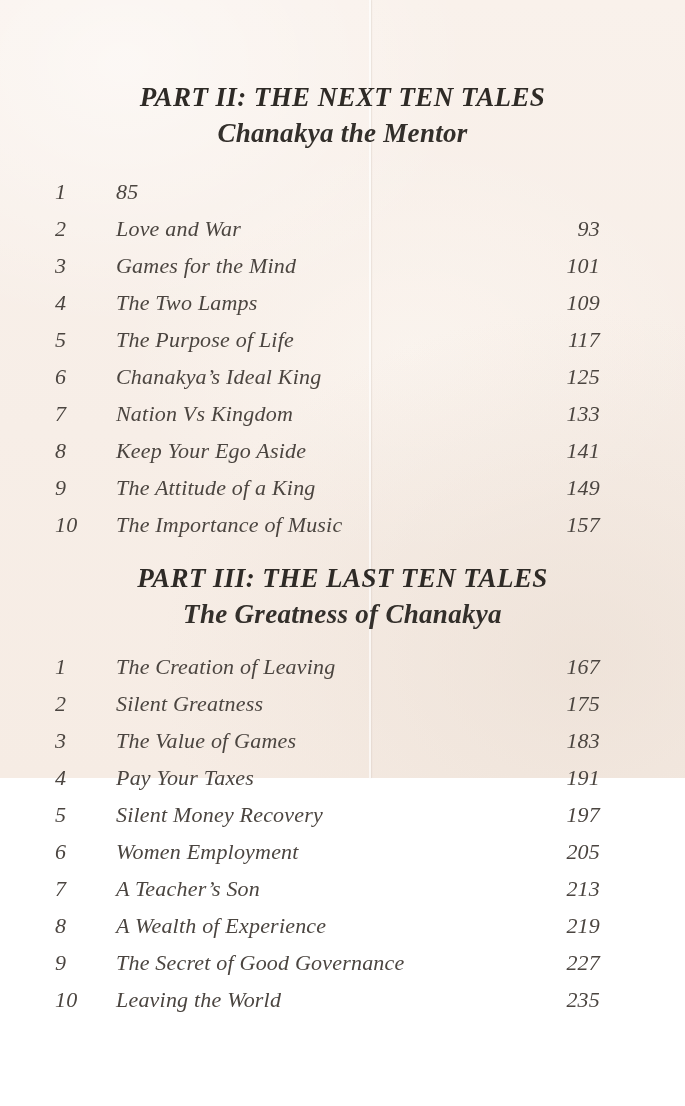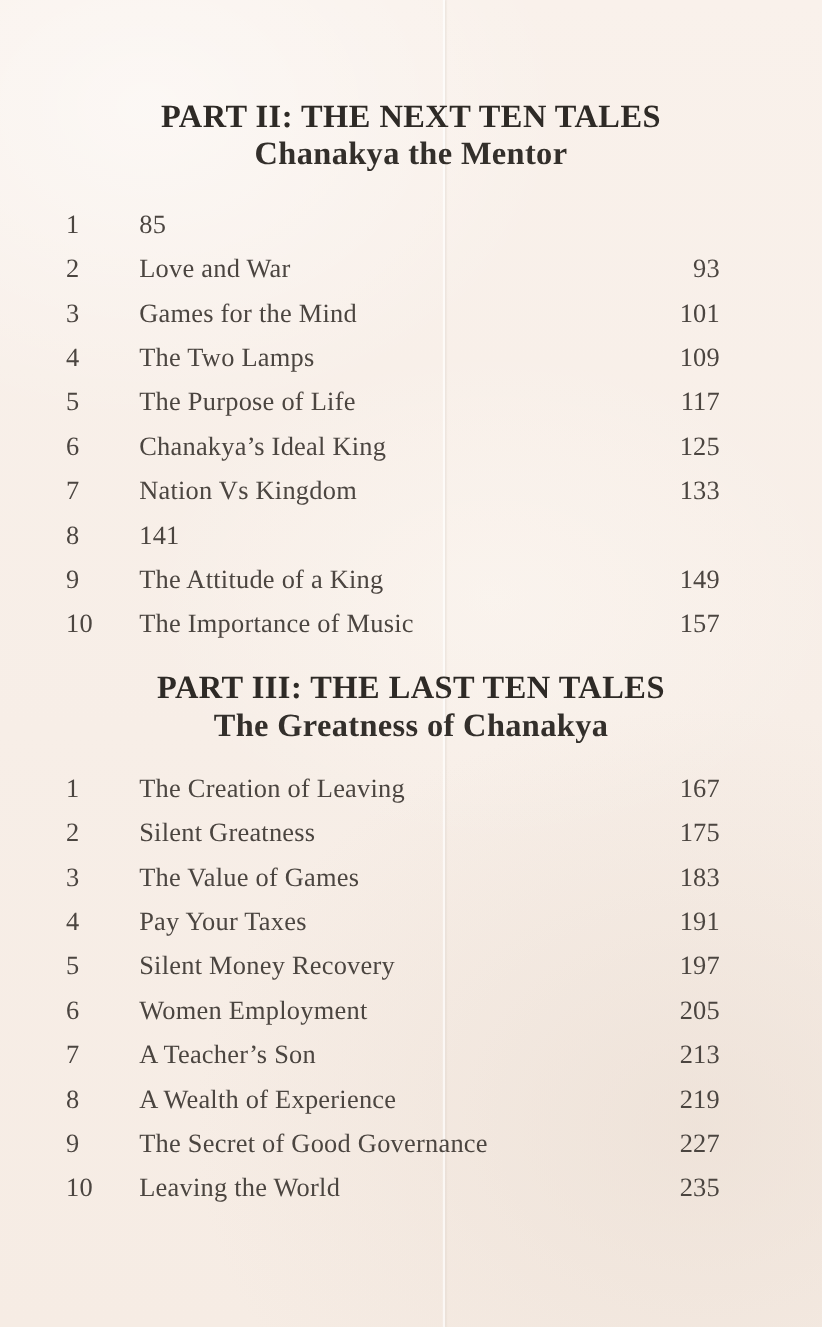--- a/index.html
+++ b/index.html
@@ -3,43 +3,45 @@
 <meta charset="utf-8">
 <style>
   html, body { margin: 0; padding: 0; }
   body {
     width: 685px; height: 1106px;
     font-family: "Liberation Serif", "DejaVu Serif", serif;
     overflow: hidden;
   }
   .paper {
     position: relative;
-    width: 685px; height: 1106px;
+    width: 685px; height: 778px;
     background:
       radial-gradient(ellipse 500px 380px at 18% 8%, rgba(255,255,255,0.5), rgba(255,255,255,0) 70%),
       radial-gradient(ellipse 600px 500px at 85% 85%, rgba(232,219,208,0.55), rgba(232,219,208,0) 70%),
       radial-gradient(ellipse 420px 300px at 60% 45%, rgba(255,252,248,0.35), rgba(255,252,248,0) 70%),
       linear-gradient(180deg, #f9f1eb 0%, #f7eee7 55%, #f6ece4 100%);
+    font-style: italic;
   }
   .crease {
     position: absolute; top: 0; bottom: 0; left: 369px; width: 2px;
     background: rgba(255,255,255,0.65);
     box-shadow: 1px 0 1px rgba(210,195,185,0.35);
   }
   .content { position: relative; padding-top: 82px; }
   .part-title {
     text-align: center;
     font-size: 27px; font-weight: bold; line-height: 31px;
     letter-spacing: 0.4px;
     color: #2e2a26;
   }
   .subtitle {
     text-align: center;
     font-size: 27px; font-weight: bold; line-height: 31px;
     letter-spacing: 0.3px;
+    margin-top: 5px;
     color: #332f2b;
   }
   .rows { margin: 24px 0 0 55px; width: 545px; }
   .sec2 .rows { margin-top: 18px; }
   .sec2 { margin-top: 20px; }
   .row {
     display: flex; align-items: center;
     height: 37px;
     font-size: 22px;
     color: #4b4540;
@@ -90,20 +92,21 @@
             <span class="title">Chanakya’s Ideal King</span>
             <span class="pagenum">125</span>
           </div>
           <div class="row">
             <span class="num">7</span>
             <span class="title">Nation Vs Kingdom</span>
             <span class="pagenum">133</span>
           </div>
           <div class="row">
             <span class="num">8</span>
+            <span class="title">Keep Your Ego Aside</span>
             <span class="pagenum">141</span>
           </div>
           <div class="row">
             <span class="num">9</span>
             <span class="title">The Attitude of a King</span>
             <span class="pagenum">149</span>
           </div>
           <div class="row">
             <span class="num">10</span>
             <span class="title">The Importance of Music</span>

